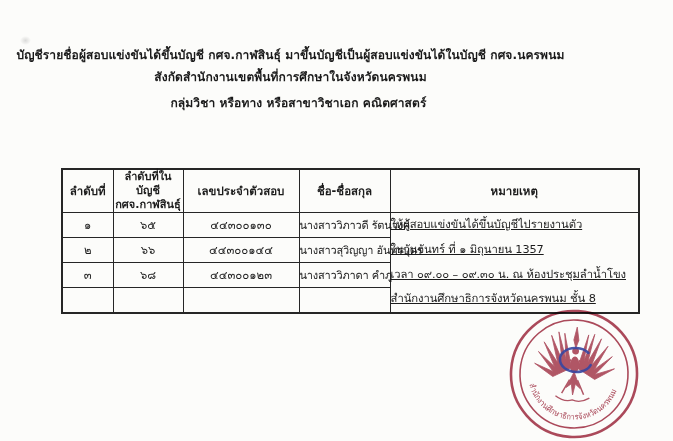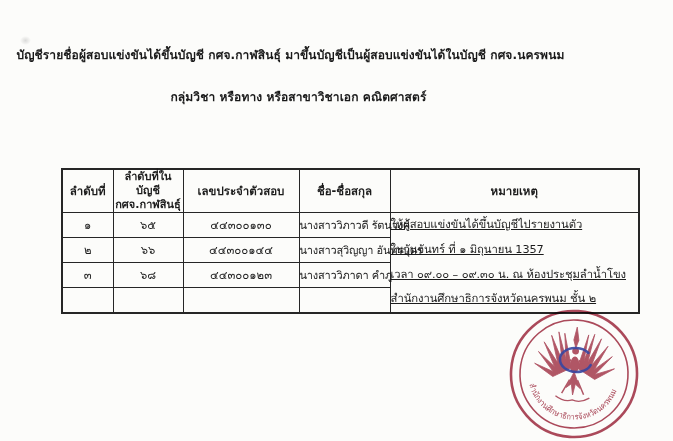--- a/index.html
+++ b/index.html
@@ -17,21 +17,21 @@
     opacity:.45;
   }
   
   .titles{
     position:absolute;left:0;top:44px;width:581px;text-align:center;
   }
   .title-line{
     font-size:12px;font-weight:bold;line-height:22px;color:#191919;
     letter-spacing:.1px;white-space:nowrap;
   }
-  .title-line.subject{margin-top:20px;padding-left:16px;}
+  .title-line.subject{margin-top:4px;padding-left:16px;}
   
   table.doc-table{
     position:absolute;left:61px;top:168px;width:577px;
     border-collapse:collapse;table-layout:fixed;
     font-size:11.5px;color:#1c1c1c;
   }
   table.doc-table th, table.doc-table td{
     border:1.3px solid #262626;padding:0;vertical-align:middle;
   }
   table.doc-table{border:2px solid #262626;}
@@ -57,20 +57,21 @@
     mix-blend-mode:multiply;transform:rotate(4deg);
   }
 </style>
 </head>
 <body>
 
 <div class="smudge"></div>
 
 <div class="titles">
   <div class="title-line">บัญชีรายชื่อผู้สอบแข่งขันได้ขึ้นบัญชี กศจ.กาฬสินธุ์ มาขึ้นบัญชีเป็นผู้สอบแข่งขันได้ในบัญชี กศจ.นครพนม</div>
+  <div class="title-line">สังกัดสำนักงานเขตพื้นที่การศึกษาในจังหวัดนครพนม</div>
   <div class="title-line subject">กลุ่มวิชา หรือทาง หรือสาขาวิชาเอก คณิตศาสตร์</div>
 </div>
 
 <table class="doc-table">
   <colgroup>
     <col class="c1">
       <col class="c2">
       <col class="c3">
       <col class="c4">
       <col class="c5">
@@ -90,21 +91,21 @@
   <tbody>
     <tr>
       <td class="cell-center">๑</td>
       <td class="cell-center">๖๕</td>
       <td class="cell-center">๔๔๓๐๐๑๓๐</td>
       <td class="cell-name">นางสาววิภาวดี  รัตนวงค์</td>
       <td class="cell-remark" rowspan="4">
         <div class="rline">ให้ผู้สอบแข่งขันได้ขึ้นบัญชีไปรายงานตัว</div>
         <div class="rline">ในวันจันทร์ ที่ ๑ มิถุนายน 1357</div>
         <div class="rline">เวลา ๐๙.๐๐ – ๐๙.๓๐  น. ณ ห้องประชุมลำน้ำโขง</div>
-        <div class="rline">สำนักงานศึกษาธิการจังหวัดนครพนม ชั้น ๒</div>
+        <div class="rline">สำนักงานศึกษาธิการจังหวัดนครพนม ชั้น 8</div>
       </td>
     </tr>
     <tr>
       <td class="cell-center">๒</td>
       <td class="cell-center">๖๖</td>
       <td class="cell-center">๔๔๓๐๐๑๔๔</td>
       <td class="cell-name">นางสาวสุวิญญา  อันทรบุตร</td>
     </tr>
     <tr>
       <td class="cell-center">๓</td>

